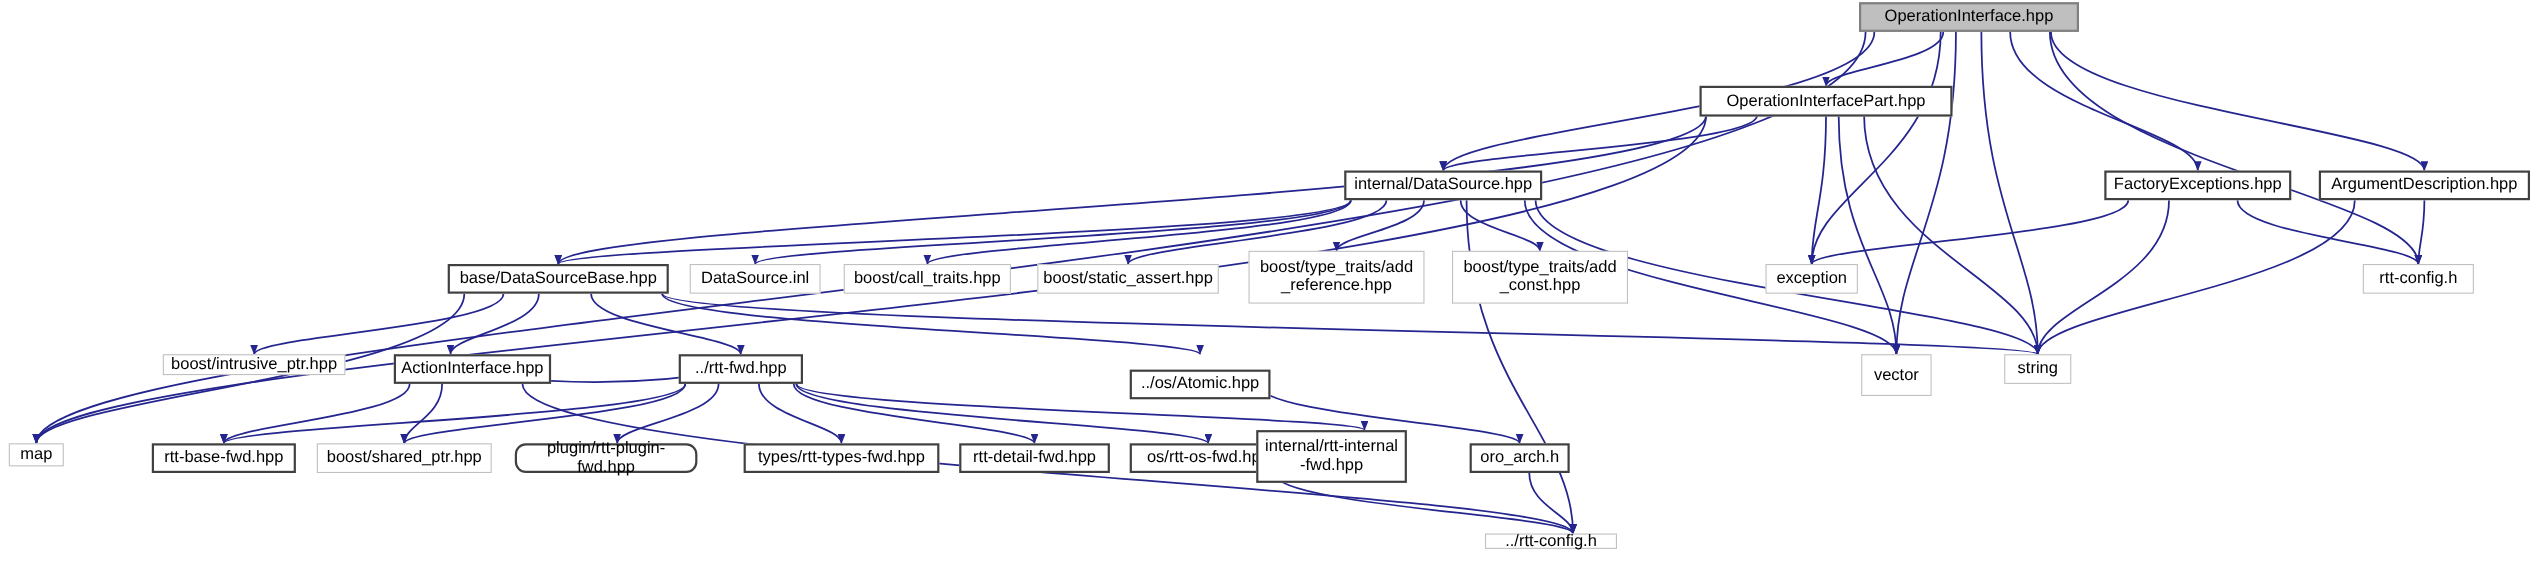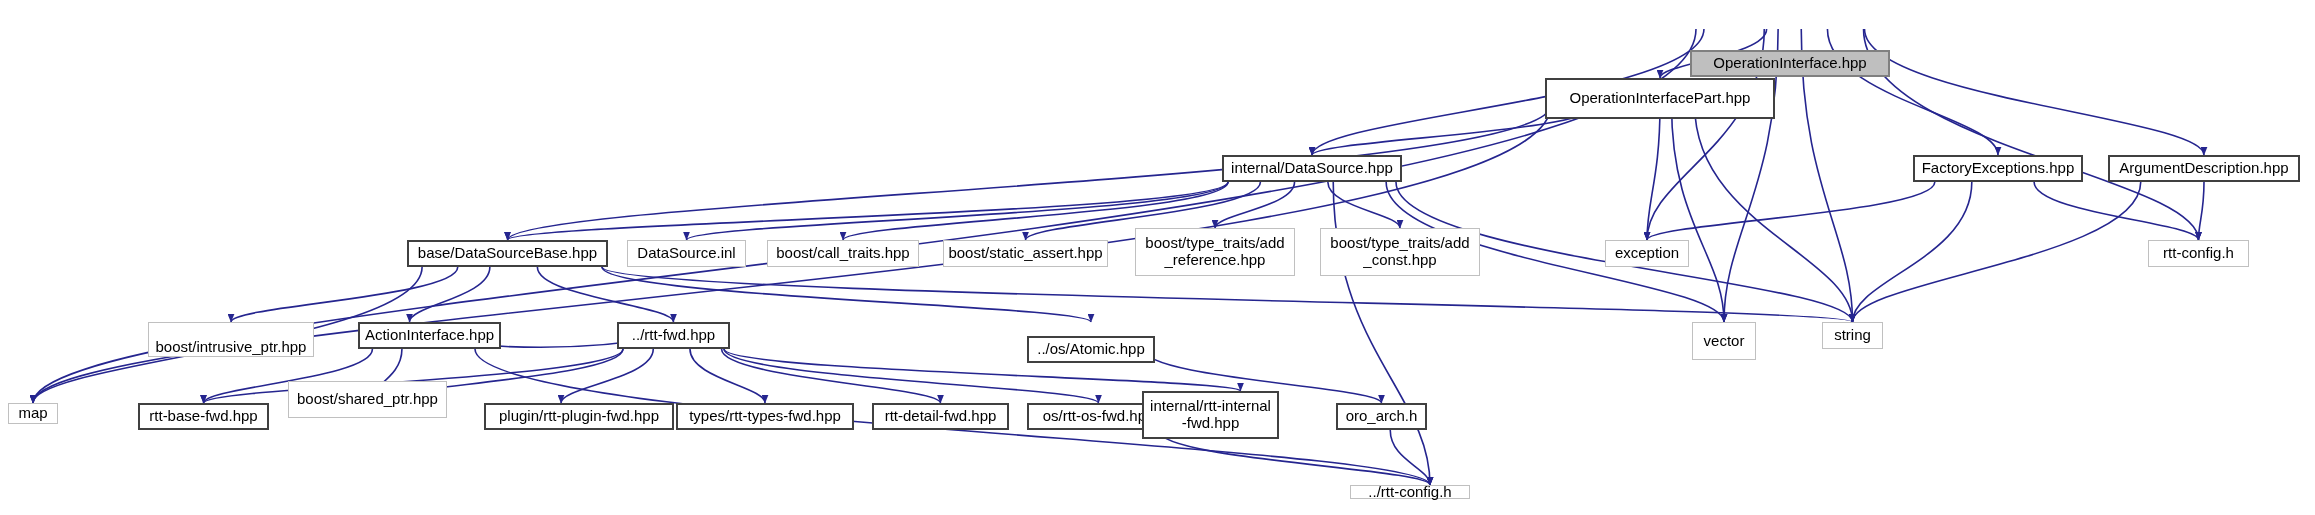--- a/index.html
+++ b/index.html
@@ -3,21 +3,21 @@
 <meta charset="utf-8">
 <style>
   html,body{margin:0;padding:0;background:#ffffff;}
   body{font-family:"Liberation Sans","DejaVu Sans",sans-serif;}
   #graph-root{position:relative;width:2315px;height:515px;overflow:hidden;background:#fff;}
   svg.edges{position:absolute;left:0;top:0;width:2315px;height:515px;}
   .node{position:absolute;box-sizing:border-box;display:flex;align-items:center;justify-content:center;
         text-align:center;line-height:1.12;white-space:pre-line;color:#000;background:#ffffff;
         border:1px solid #c0c0c0;font-size:15px;letter-spacing:0px;}
   .node.bold{border:2px solid #404040;}
-  .node.root{background:#bfbfbf;border:2px solid #808080;margin-top:48px;}
+  .node.root{background:#bfbfbf;border:2px solid #808080;}
   .node span{display:block;padding:0 5px;}
 </style>
 </head>
 <body>
 
 <div id="graph-root">
   <svg class="edges" viewBox="0 0 2315 515" xmlns="http://www.w3.org/2000/svg">
     <defs>
       <marker id="arrow" markerWidth="9" markerHeight="7" refX="8.4" refY="3.5" orient="auto" markerUnits="userSpaceOnUse">
         <polygon points="0,0 9,3.5 0,7" fill="#25258f"></polygon>
@@ -70,44 +70,44 @@
         <path d="M721.56,349 C721.56,378.7 940.5,386.8 940.5,403" marker-end="url(#arrow)" stroke="#25258f"></path>
         <path d="M724,349 C724,378.7 1098.5,386.8 1098.5,403" marker-end="url(#arrow)" stroke="#25258f"></path>
         <path d="M724,349 C724,372.1 1240.5,378.4 1240.5,391" marker-end="url(#arrow)" stroke="#25258f"></path>
         <path d="M1143.29,349 C1143.29,378.7 1381.5,386.8 1381.5,403" marker-end="url(#arrow)" stroke="#25258f"></path>
         <path d="M1390.23,430 C1390.23,460.25 1430,468.5 1430,485" marker-end="url(#arrow)" stroke="#25258f"></path>
         <path d="M1158.17,430 C1158.17,460.25 1430,468.5 1430,485" marker-end="url(#arrow)" stroke="#25258f"></path>
       </g>
   </svg>
   <div id="node-layer">
       <div class="node root" style="left: 1690px; top: 2px; width: 200px; height: 27px;"><span>OperationInterface.hpp</span></div>
-      <div class="node bold" style="left: 1545px; top: 78px; width: 230px; height: 41px;"><span>OperationInterfacePart.hpp</span></div>
+      <div class="node bold" style="left: 1545px; top: 78px; width: 230px; height: 28px;"><span>OperationInterfacePart.hpp</span></div>
       <div class="node bold" style="left: 1222px; top: 155px; width: 180px; height: 27px;"><span>internal/DataSource.hpp</span></div>
       <div class="node bold" style="left: 1913px; top: 155px; width: 170px; height: 27px;"><span>FactoryExceptions.hpp</span></div>
       <div class="node bold" style="left: 2108px; top: 155px; width: 192px; height: 27px;"><span>ArgumentDescription.hpp</span></div>
       <div class="node bold" style="left: 407px; top: 240px; width: 201px; height: 27px;"><span>base/DataSourceBase.hpp</span></div>
       <div class="node" style="left: 627px; top: 240px; width: 119px; height: 27px;"><span>DataSource.inl</span></div>
       <div class="node" style="left: 767px; top: 240px; width: 152px; height: 27px;"><span>boost/call_traits.hpp</span></div>
       <div class="node" style="left: 943px; top: 240px; width: 165px; height: 27px;"><span>boost/static_assert.hpp</span></div>
       <div class="node" style="left: 1135px; top: 228px; width: 160px; height: 48px;"><span>boost/type_traits/add
 _reference.hpp</span></div>
       <div class="node" style="left: 1320px; top: 228px; width: 160px; height: 48px;"><span>boost/type_traits/add
 _const.hpp</span></div>
       <div class="node" style="left: 1605px; top: 240px; width: 84px; height: 27px;"><span>exception</span></div>
       <div class="node" style="left: 2148px; top: 240px; width: 101px; height: 27px;"><span>rtt-config.h</span></div>
-      <div class="node" style="left: 148px; top: 322px; width: 166px; height: 35px; align-items: flex-end;"><span>boost/intrusive_ptr.hpp</span></div>
+      <div class="node" style="left: 148px; top: 322px; width: 166px; height: 19px; align-items: flex-end;"><span>boost/intrusive_ptr.hpp</span></div>
       <div class="node bold" style="left: 338px; top: 322px; width: 143px; height: 27px; margin-left: 20px;"><span>ActionInterface.hpp</span></div>
       <div class="node bold" style="left: 617px; top: 322px; width: 113px; height: 27px;"><span>../rtt-fwd.hpp</span></div>
       <div class="node bold" style="left: 1027px; top: 336px; width: 128px; height: 27px;"><span>../os/Atomic.hpp</span></div>
       <div class="node" style="left: 1692px; top: 322px; width: 64px; height: 38px;"><span>vector</span></div>
       <div class="node" style="left: 1822px; top: 322px; width: 61px; height: 27px;"><span>string</span></div>
       <div class="node" style="left: 8px; top: 403px; width: 50px; height: 21px;"><span>map</span></div>
       <div class="node bold" style="left: 138px; top: 403px; width: 131px; height: 27px;"><span>rtt-base-fwd.hpp</span></div>
-      <div class="node" style="left: 288px; top: 381px; width: 159px; height: 37px; text-align: center;"><span>boost/shared_ptr.hpp</span></div>
-      <div class="node bold" style="left: 484px; top: 403px; width: 190px; height: 27px;"><span>plugin/rtt-plugin-fwd.hpp</span></div>
+      <div class="node" style="left: 288px; top: 403px; width: 159px; height: 27px; text-align: center;"><span>boost/shared_ptr.hpp</span></div>
+      <div class="node bold" style="left: 468px; top: 403px; width: 166px; height: 27px; border-radius: 10px;"><span>plugin/rtt-plugin-fwd.hpp</span></div>
       <div class="node bold" style="left: 676px; top: 403px; width: 178px; height: 27px;"><span>types/rtt-types-fwd.hpp</span></div>
       <div class="node bold" style="left: 872px; top: 403px; width: 137px; height: 27px;"><span>rtt-detail-fwd.hpp</span></div>
       <div class="node bold" style="left: 1027px; top: 403px; width: 143px; height: 27px;"><span>os/rtt-os-fwd.hpp</span></div>
       <div class="node bold" style="left: 1142px; top: 391px; width: 137px; height: 48px; align-items: center;"><span>internal/rtt-internal
 -fwd.hpp</span></div>
       <div class="node bold" style="left: 1336px; top: 403px; width: 91px; height: 27px;"><span>oro_arch.h</span></div>
       <div class="node" style="left: 1350px; top: 485px; width: 120px; height: 14px;"><span>../rtt-config.h</span></div>
     </div>
 </div>
 

